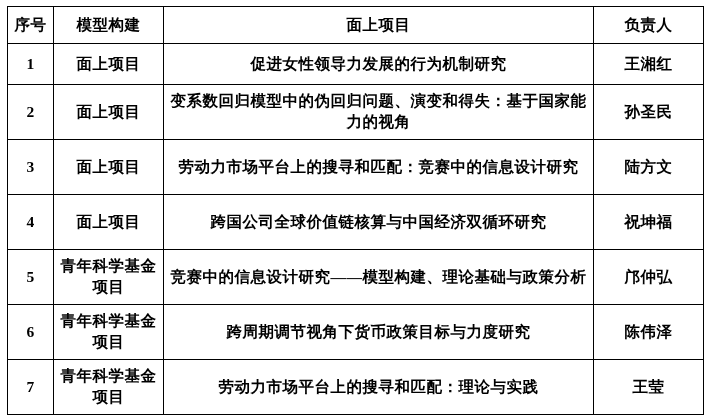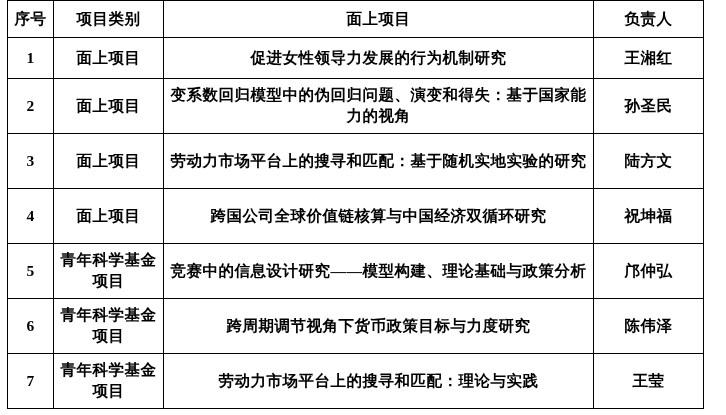--- a/index.html
+++ b/index.html
@@ -15,21 +15,21 @@
     color: #000000;
   }
   .table-wrap {
     width: 726px;
     box-sizing: border-box;
   }
   table.project-table {
     border-collapse: collapse;
     table-layout: fixed;
     width: 648px;
-    margin: 0 7px 0 7px;
+    margin: 6px 7px 0 7px;
   }
   table.project-table td,
   table.project-table th {
     border: 1px solid #000000;
     padding: 3px 4px;
     text-align: center;
     vertical-align: middle;
     font-size: 15.5px;
     line-height: 1.35;
     font-weight: bold;
@@ -59,42 +59,42 @@
   <table class="project-table">
     <colgroup>
       <col class="col-no">
       <col class="col-cat">
       <col class="col-name">
       <col class="col-owner">
     </colgroup>
     <thead>
       <tr>
         <td>序号</td>
-        <td>项目类别</td>
+        <td>模型构建</td>
         <td>面上项目</td>
         <td>负责人</td>
       </tr>
     </thead>
     <tbody>
       <tr>
         <td>1</td>
         <td>面上项目</td>
         <td class="cell-name">促进女性领导力发展的行为机制研究</td>
         <td>王湘红</td>
       </tr>
       <tr class="row-tall">
         <td>2</td>
         <td>面上项目</td>
         <td class="cell-name">变系数回归模型中的伪回归问题、演变和得失：基于国家能力的视角</td>
         <td>孙圣民</td>
       </tr>
       <tr class="row-tall">
         <td>3</td>
         <td>面上项目</td>
-        <td class="cell-name">劳动力市场平台上的搜寻和匹配：基于随机实地实验的研究</td>
+        <td class="cell-name">劳动力市场平台上的搜寻和匹配：竞赛中的信息设计研究</td>
         <td>陆方文</td>
       </tr>
       <tr class="row-tall">
         <td>4</td>
         <td>面上项目</td>
         <td class="cell-name">跨国公司全球价值链核算与中国经济双循环研究</td>
         <td>祝坤福</td>
       </tr>
       <tr class="row-tall">
         <td>5</td>

